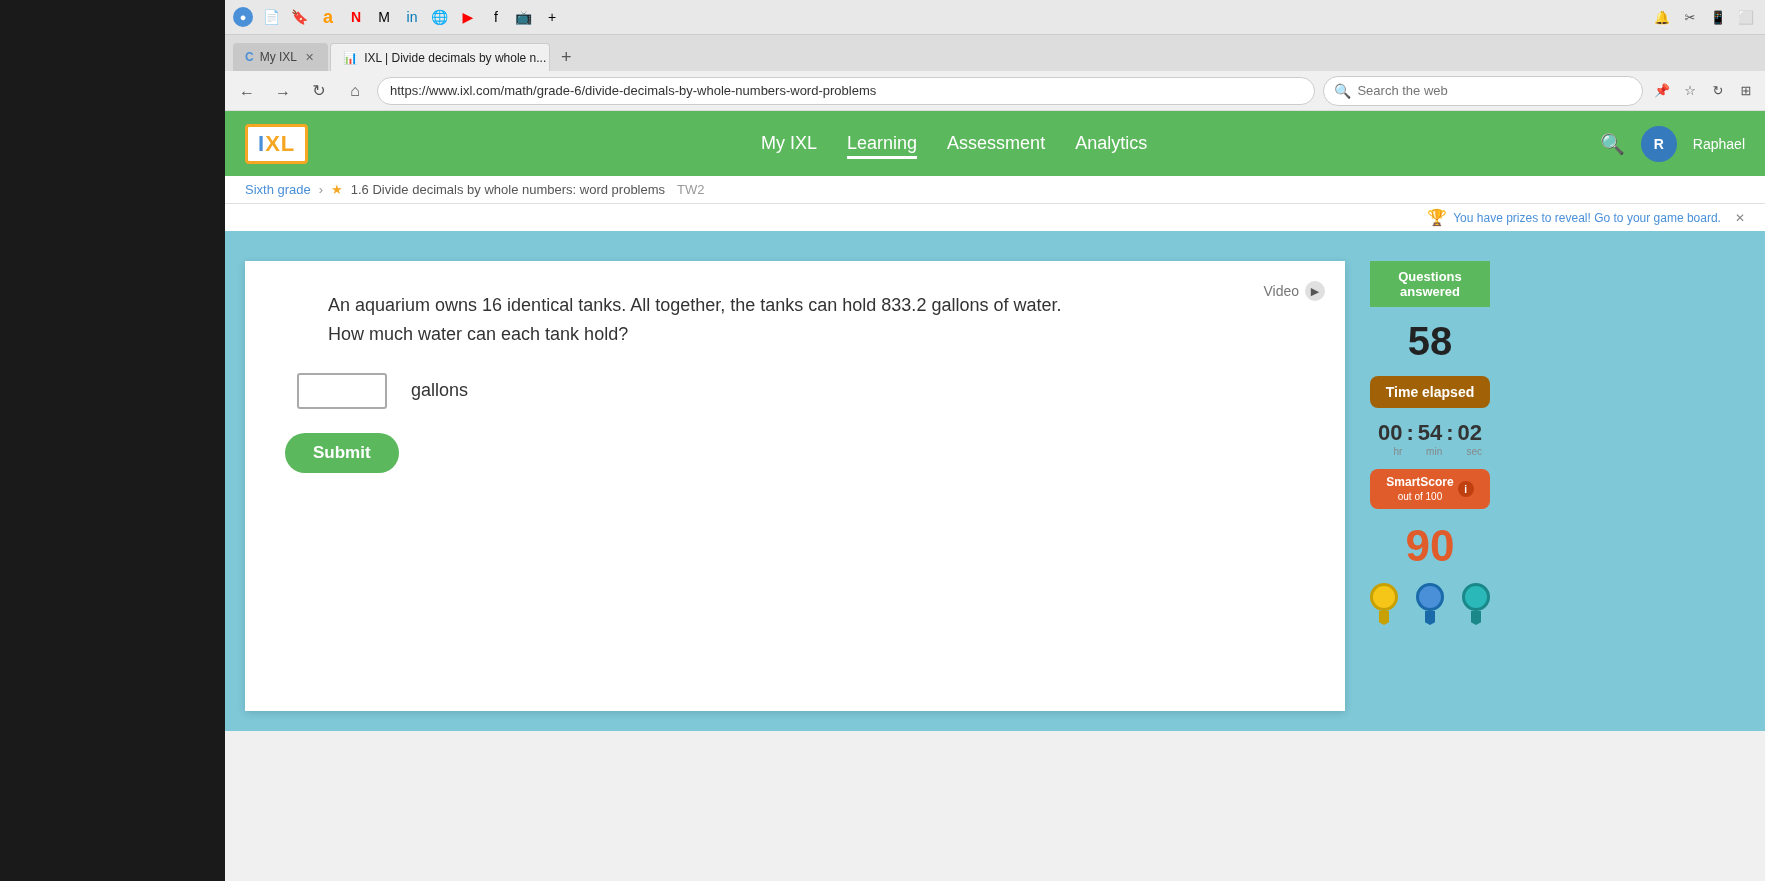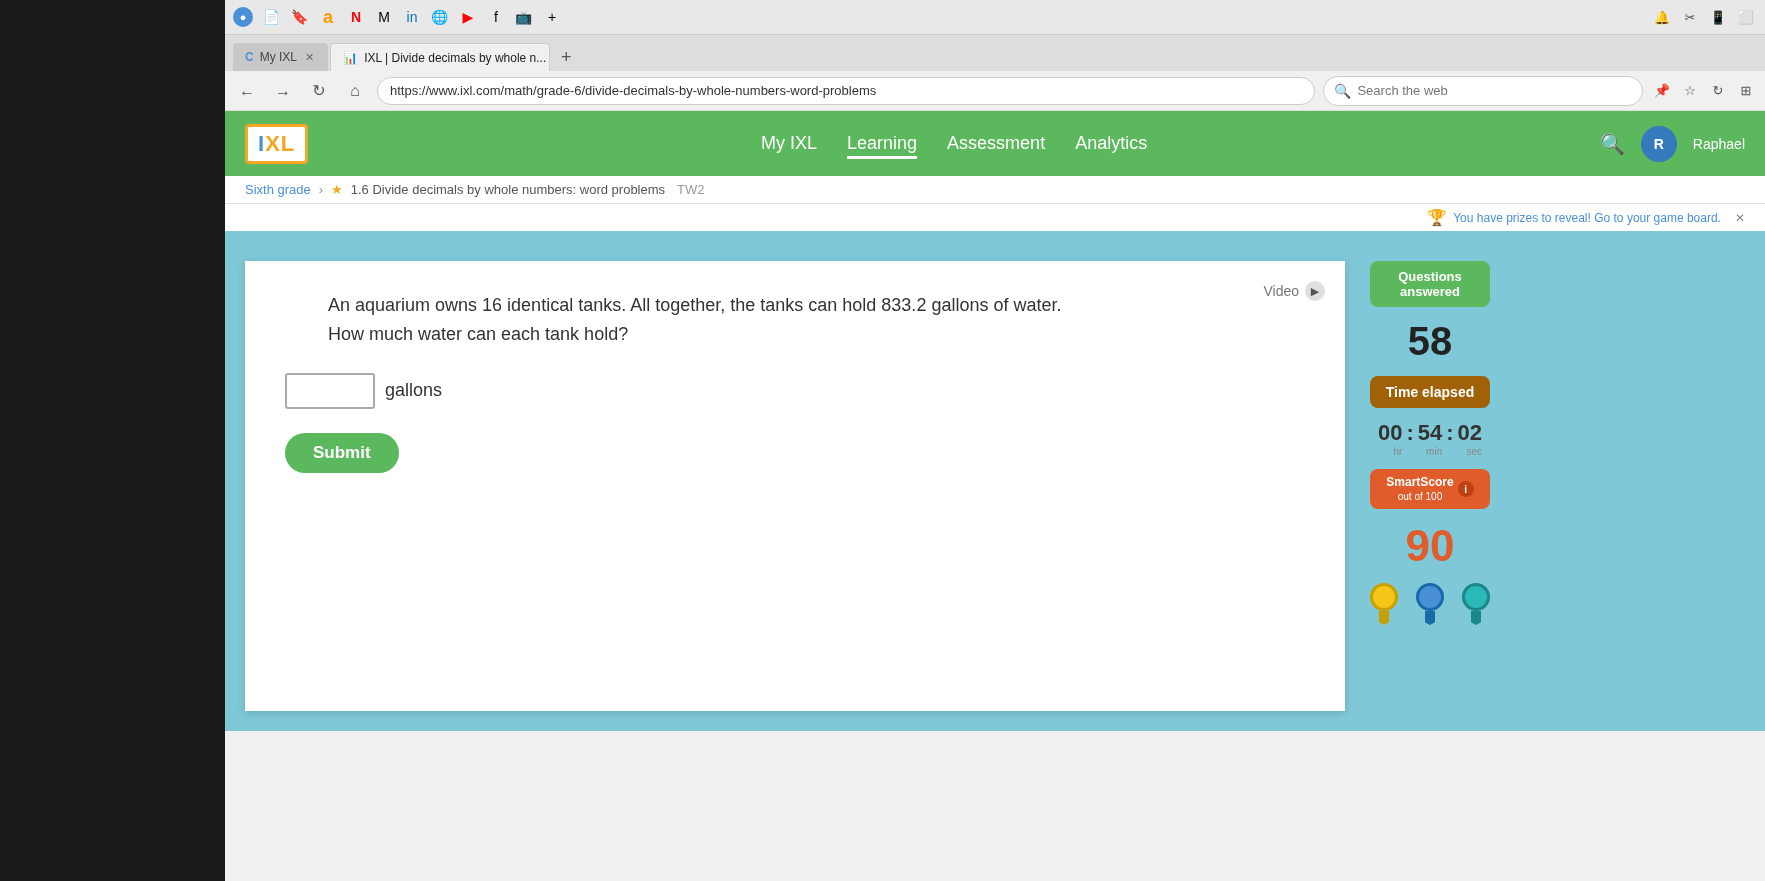--- a/index.html
+++ b/index.html
@@ -343,22 +343,23 @@
       font-size: 18px;
       color: #333;
       line-height: 1.6;
       margin-bottom: 24px;
       margin-left: 43px;
     }
 
     .answer-row {
       display: flex;
       align-items: center;
-      gap: 10px;
+      gap: 24px;
       margin-bottom: 24px;
+      margin-left: 12px;
     }
 
     .answer-input {
       width: 90px;
       height: 36px;
       border: 2px solid #aaa;
       border-radius: 3px;
       font-size: 16px;
       padding: 0 8px;
       outline: none;
@@ -410,21 +411,21 @@
       width: 130px;
       display: flex;
       flex-direction: column;
       gap: 12px;
       align-items: center;
     }
 
     .questions-answered-btn {
       background: #5cb85c;
       color: white;
-      border-radius: 8px;
+      border-radius: 0;
       padding: 8px 12px;
       text-align: center;
       font-size: 13px;
       font-weight: 600;
       cursor: pointer;
       width: 120px;
     }
 
     .questions-count {
       font-size: 40px;

